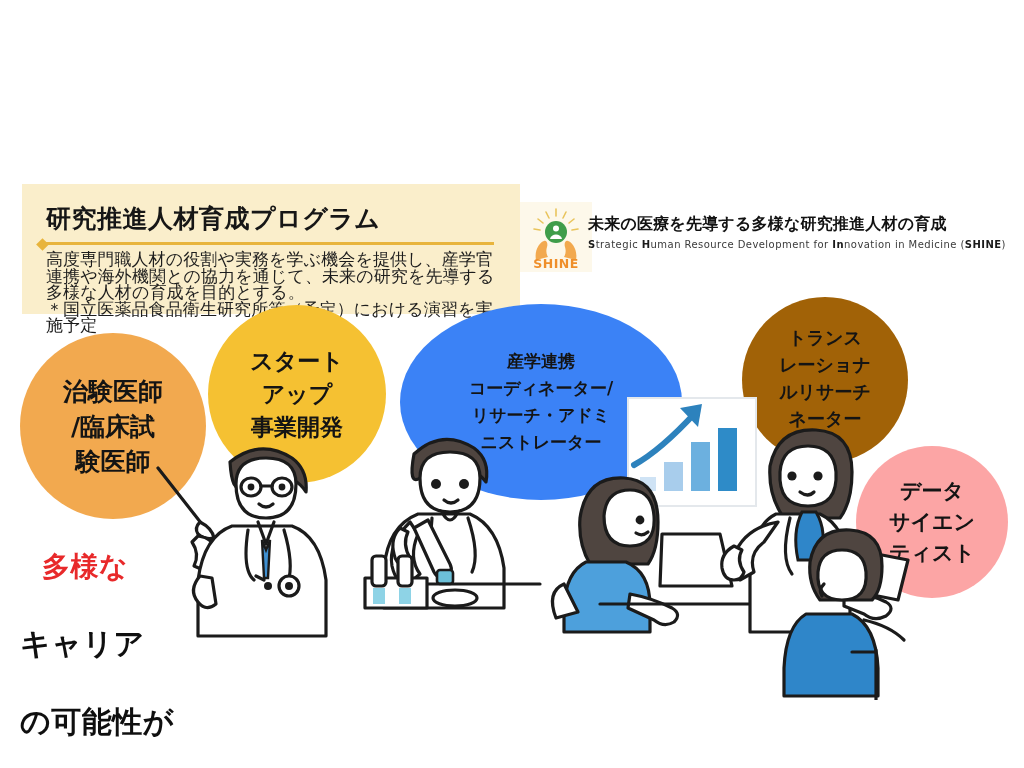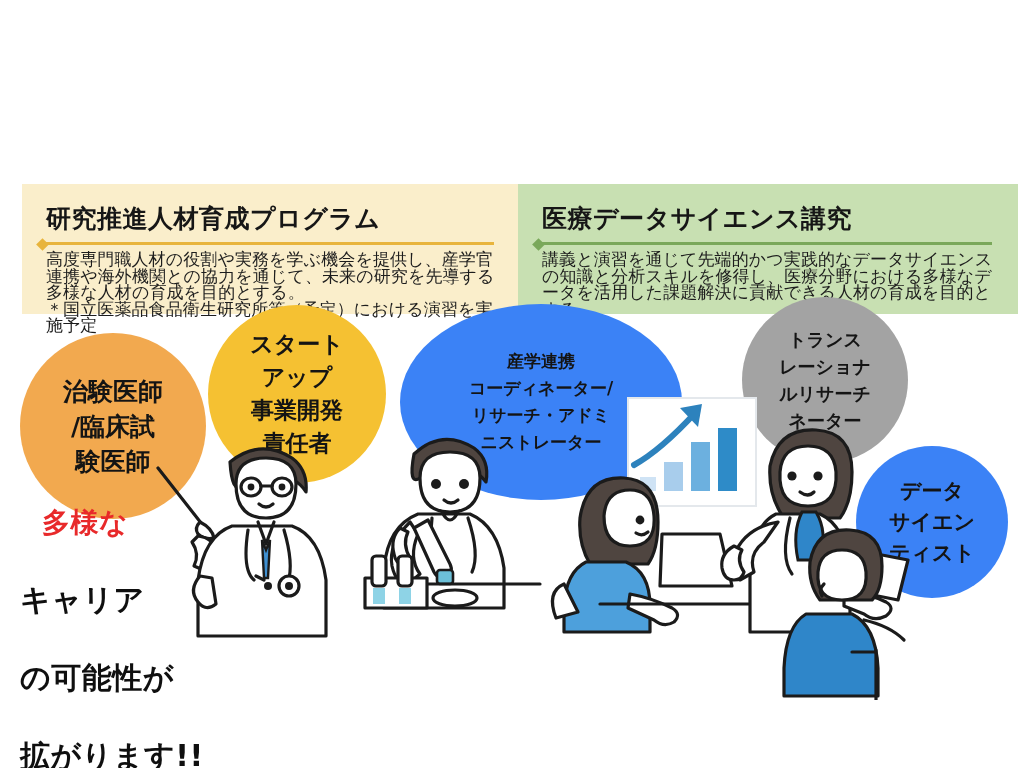--- a/index.html
+++ b/index.html
@@ -43,28 +43,28 @@
   .rule-r .dot{background:#7aa85a;}
 
   .banner-body{font-size:17px;line-height:16.6px;color:#1d1d1d;padding:5px 14px 0 16px;letter-spacing:.1px;}
 
   
   .bubble{position:absolute;display:flex;align-items:center;justify-content:center;text-align:center;
           font-weight:700;color:#141414;border-radius:50%;}
   .b-chiken{left:20px;top:333px;width:186px;height:186px;background:#f2a94f;font-size:25px;line-height:35px;}
   .b-startup{left:208px;top:305px;width:178px;height:178px;background:#f5c132;font-size:23px;line-height:33px;}
   .b-ura{left:400px;top:304px;width:282px;height:196px;background:#3b82f6;border-radius:50%;font-size:17px;line-height:27px;}
-  .b-trans{left:742px;top:297px;width:166px;height:166px;background:#a3a3a3;font-size:18px;line-height:27px;}
-  .b-ds{left:856px;top:446px;width:152px;height:152px;background:#3b82f6;font-size:21px;line-height:31px;}
+  .b-trans{left:742px;top:297px;width:166px;height:166px;background:#a16207;font-size:18px;line-height:27px;font-family:Liberation Mono, monospace;}
+  .b-ds{left:856px;top:446px;width:152px;height:152px;background:#fca5a5;font-size:21px;line-height:31px;}
 
   .bubble span{display:block;width:100%;padding:0 6px;box-sizing:border-box;}
 
   
   .tagline{position:absolute;left:20px;top:505px;width:215px;font-weight:700;letter-spacing:.5px;}
-  .tag-red{color:#e8292a;font-size:28px;line-height:36px;padding-left:22px;}
+  .tag-red{color:#e8292a;font-size:28px;line-height:36px;padding-left:22px;margin-top:44px;}
   .tag-black{color:#0f0f0f;font-size:30px;line-height:38px;margin-top:40px;}
 
   
   .illus{position:absolute;left:0;top:380px;width:1024px;height:320px;}
 
   
   ::-webkit-scrollbar{display:none;}
 </style>
 </head>
 <body>
@@ -130,43 +130,34 @@
   <div class="banner banner-left">
     <div class="banner-title">研究推進人材育成プログラム</div>
     <div class="banner-rule rule-l">
       <div class="dot"></div>
         <div class="line"></div>
     </div>
     <div class="banner-body" style="white-space:pre-line;">高度専門職人材の役割や実務を学ぶ機会を提供し、産学官連携や海外機関との協力を通じて、未来の研究を先導する多様な人材の育成を目的とする。
 ＊国立医薬品食品衛生研究所等（予定）における演習を実施予定</div>
   </div>
 
-  <div class="banner banner-right">
-    <div class="banner-title">医療データサイエンス講究</div>
-    <div class="banner-rule rule-r">
-      <div class="dot"></div>
-        <div class="line"></div>
-    </div>
-    <div class="banner-body" style="white-space:pre-line;">講義と演習を通じて先端的かつ実践的なデータサイエンスの知識と分析スキルを修得し、医療分野における多様なデータを活用した課題解決に貢献できる人材の育成を目的とする。</div>
-  </div>
 
   <div class="bubble b-chiken">
     <span>
       <div>治験医師</div>
       <div>/臨床試</div>
       <div>験医師</div>
     </span>
   </div>
 
   <div class="bubble b-startup">
     <span>
       <div>スタート</div>
       <div>アップ</div>
       <div>事業開発</div>
-      <div>責任者</div>
     </span>
   </div>
 
   <div class="bubble b-ura">
     <span>
       <div>産学連携</div>
       <div>コーディネーター/</div>
       <div>リサーチ・アドミ</div>
       <div>ニストレーター</div>
     </span>

